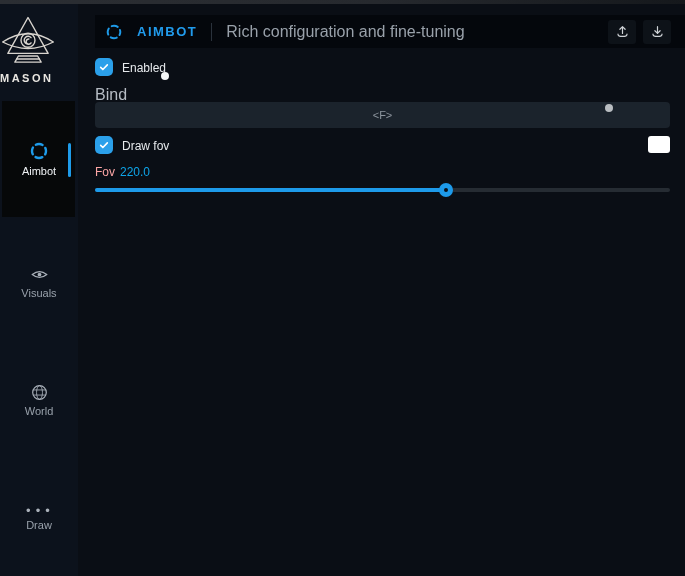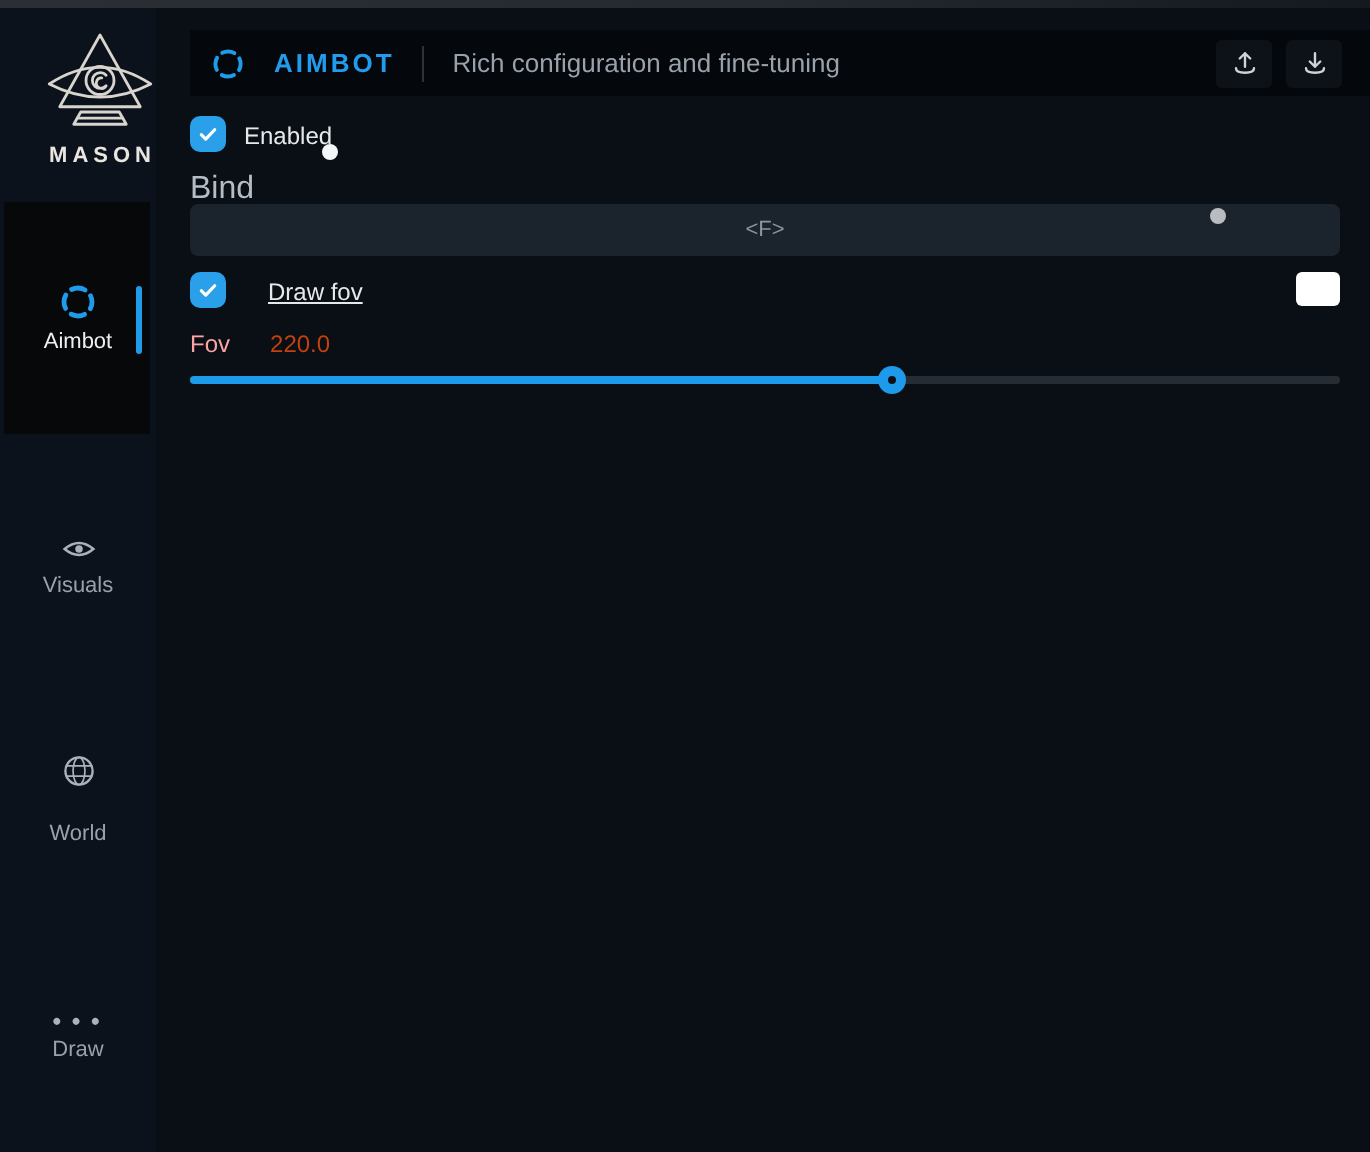--- a/index.html
+++ b/index.html
@@ -14,21 +14,21 @@
     position:absolute; left:0; top:0; width:685px; height:4px;
     background:linear-gradient(90deg,#2b2e33 0%,#26292e 55%,#15181c 100%);
   }
   
   .sidebar {
     position:absolute; left:0; top:4px; width:78px; height:572px;
     background:#0c121c;
   }
   .logo {
     position:absolute; left:0; top:10px; width:78px;
-    display:flex; flex-direction:column; align-items:flex-end;
+    display:flex; flex-direction:column; align-items:flex-start;
   }
   .logo svg { width:56px; height:56px; color:#d8d4ce; }
   .logo-label {
     margin-top:2px; font-size:11px; font-weight:bold; letter-spacing:2.5px;
     color:#e9e6e1;
   }
   .side-item {
     position:absolute; left:0; width:78px; height:46px;
     display:flex; flex-direction:column; align-items:center; justify-content:center;
     gap:4px; cursor:pointer;
@@ -51,21 +51,21 @@
   .header-bar {
     position:absolute; left:95px; top:15px; right:0; height:33px;
     background:#04070c; display:flex; align-items:center;
   }
   .header-bar .crosshair { margin-left:10px; width:18px; height:18px; color:#1e9be9; }
   .header-title {
     margin-left:14px; font-size:13px; font-weight:bold; letter-spacing:1.5px;
     color:#219bec;
   }
   .header-divider { margin-left:14px; width:1px; height:18px; background:#2a323c; }
-  .header-subtitle { margin-left:14px; font-size:13px; color:#99a1aa; }
+  .header-subtitle { margin-left:14px; font-size:16px; color:#99a1aa; }
   .header-actions { margin-left:auto; display:flex; gap:7px; margin-right:14px; }
   .icon-btn {
     width:28px; height:24px; display:flex; align-items:center; justify-content:center;
     background:#0d1218; border-radius:3px; cursor:pointer;
   }
   .icon-btn svg { width:15px; height:15px; color:#cfd3d7; }
   
   .checkbox {
     position:absolute; width:18px; height:18px; border-radius:5px;
     background:#2ba0ea; display:flex; align-items:center; justify-content:center;
@@ -79,21 +79,21 @@
     background:#1b232c; border:none; border-radius:4px; text-align:center;
     font-family:"Liberation Sans", sans-serif; font-size:11px; color:#8d959e;
     outline:none;
   }
   .swatch {
     position:absolute; left:648px; top:136px; width:22px; height:17px;
     border-radius:3px; cursor:pointer;
   }
   .fov-row { position:absolute; left:95px; top:165px; font-size:12px; }
   .fov-row .name { color:#fca5a5; }
-  .fov-row .val { color:#c2410c; margin-left:20px; }
+  .fov-row .val { color:#0ea5e9; margin-left:5px; }
   .slider {
     position:absolute; left:95px; top:188px; width:575px; height:4px;
     background:#262c33; border-radius:2px; cursor:pointer;
   }
   .slider-fill {
     position:relative; height:4px; background:#1d9aea; border-radius:2px;
   }
   .slider-thumb {
     position:absolute; right:-7px; top:-5px; width:14px; height:14px;
     border-radius:50%; background:#1d9aea;
@@ -136,21 +136,21 @@
     </div>
 
     <div class="side-item" style="top:255px;">
       <svg viewBox="0 0 20 20">
         <path d="M1.5 10 Q10 3 18.5 10 Q10 17 1.5 10 Z" fill="none" stroke="currentColor" stroke-width="1.4"></path>
         <circle cx="10" cy="10" r="2.2" fill="currentColor"></circle>
       </svg>
       <span class="lbl">Visuals</span>
     </div>
 
-    <div class="side-item" style="top:373px;justify-content:space-between;">
+    <div class="side-item" style="top:373px;">
       <svg viewBox="0 0 20 20">
         <circle cx="10" cy="10" r="8" fill="none" stroke="currentColor" stroke-width="1.4"></circle>
         <ellipse cx="10" cy="10" rx="3.5" ry="8" fill="none" stroke="currentColor" stroke-width="1"></ellipse>
         <path d="M2.3 7 H17.7 M2.3 13 H17.7" stroke="currentColor" stroke-width="1" fill="none"></path>
       </svg>
       <span class="lbl">World</span>
     </div>
 
     <div class="side-item" style="top:492px;">
       <span class="misc-dots">• • •</span>
@@ -192,21 +192,21 @@
 
   <span class="field-label" style="left:95px; top:86px;">Bind</span>
   <input class="bind-input" type="text" readonly="" value="&lt;F&gt;" style="">
   <span class="dot dot-gray"></span>
 
   <div class="checkbox" style="left:95px; top:136px;">
     <svg viewBox="0 0 18 18" fill="none" stroke="#ffffff" stroke-width="2.4" stroke-linecap="round" stroke-linejoin="round">
       <path d="M4 9.5 L7.3 12.8 L14 5.8"></path>
     </svg>
   </div>
-  <span class="check-label" style="left:134px; top:139px;text-decoration:underline;">Draw fov</span>
+  <span class="check-label" style="left:122px; top:139px;">Draw fov</span>
   <span class="swatch" style="background:#ffffff"></span>
 
   <div class="fov-row">
     <span class="name">Fov</span><span class="val">220.0</span>
   </div>
 
   <div class="slider">
     <div class="slider-fill" style="width:61%">
       <div class="slider-thumb"></div>
     </div>

